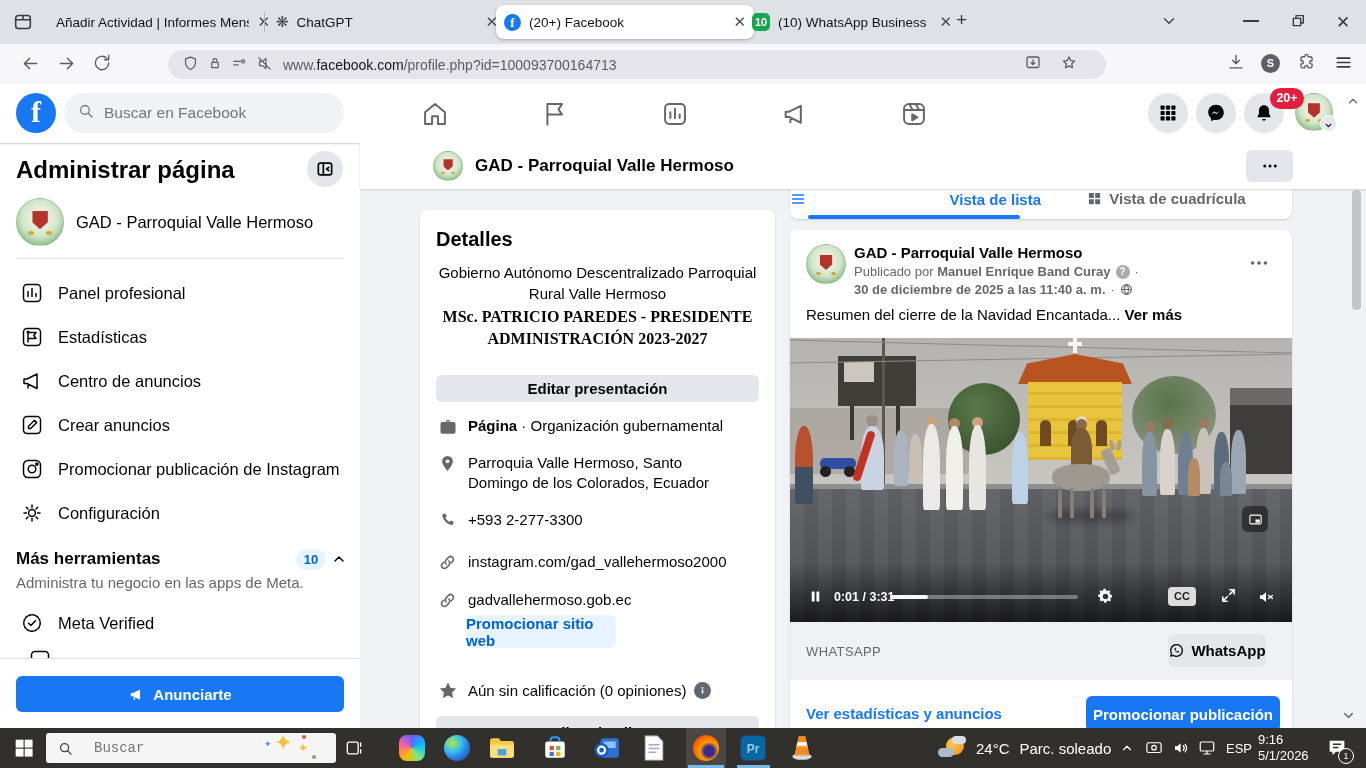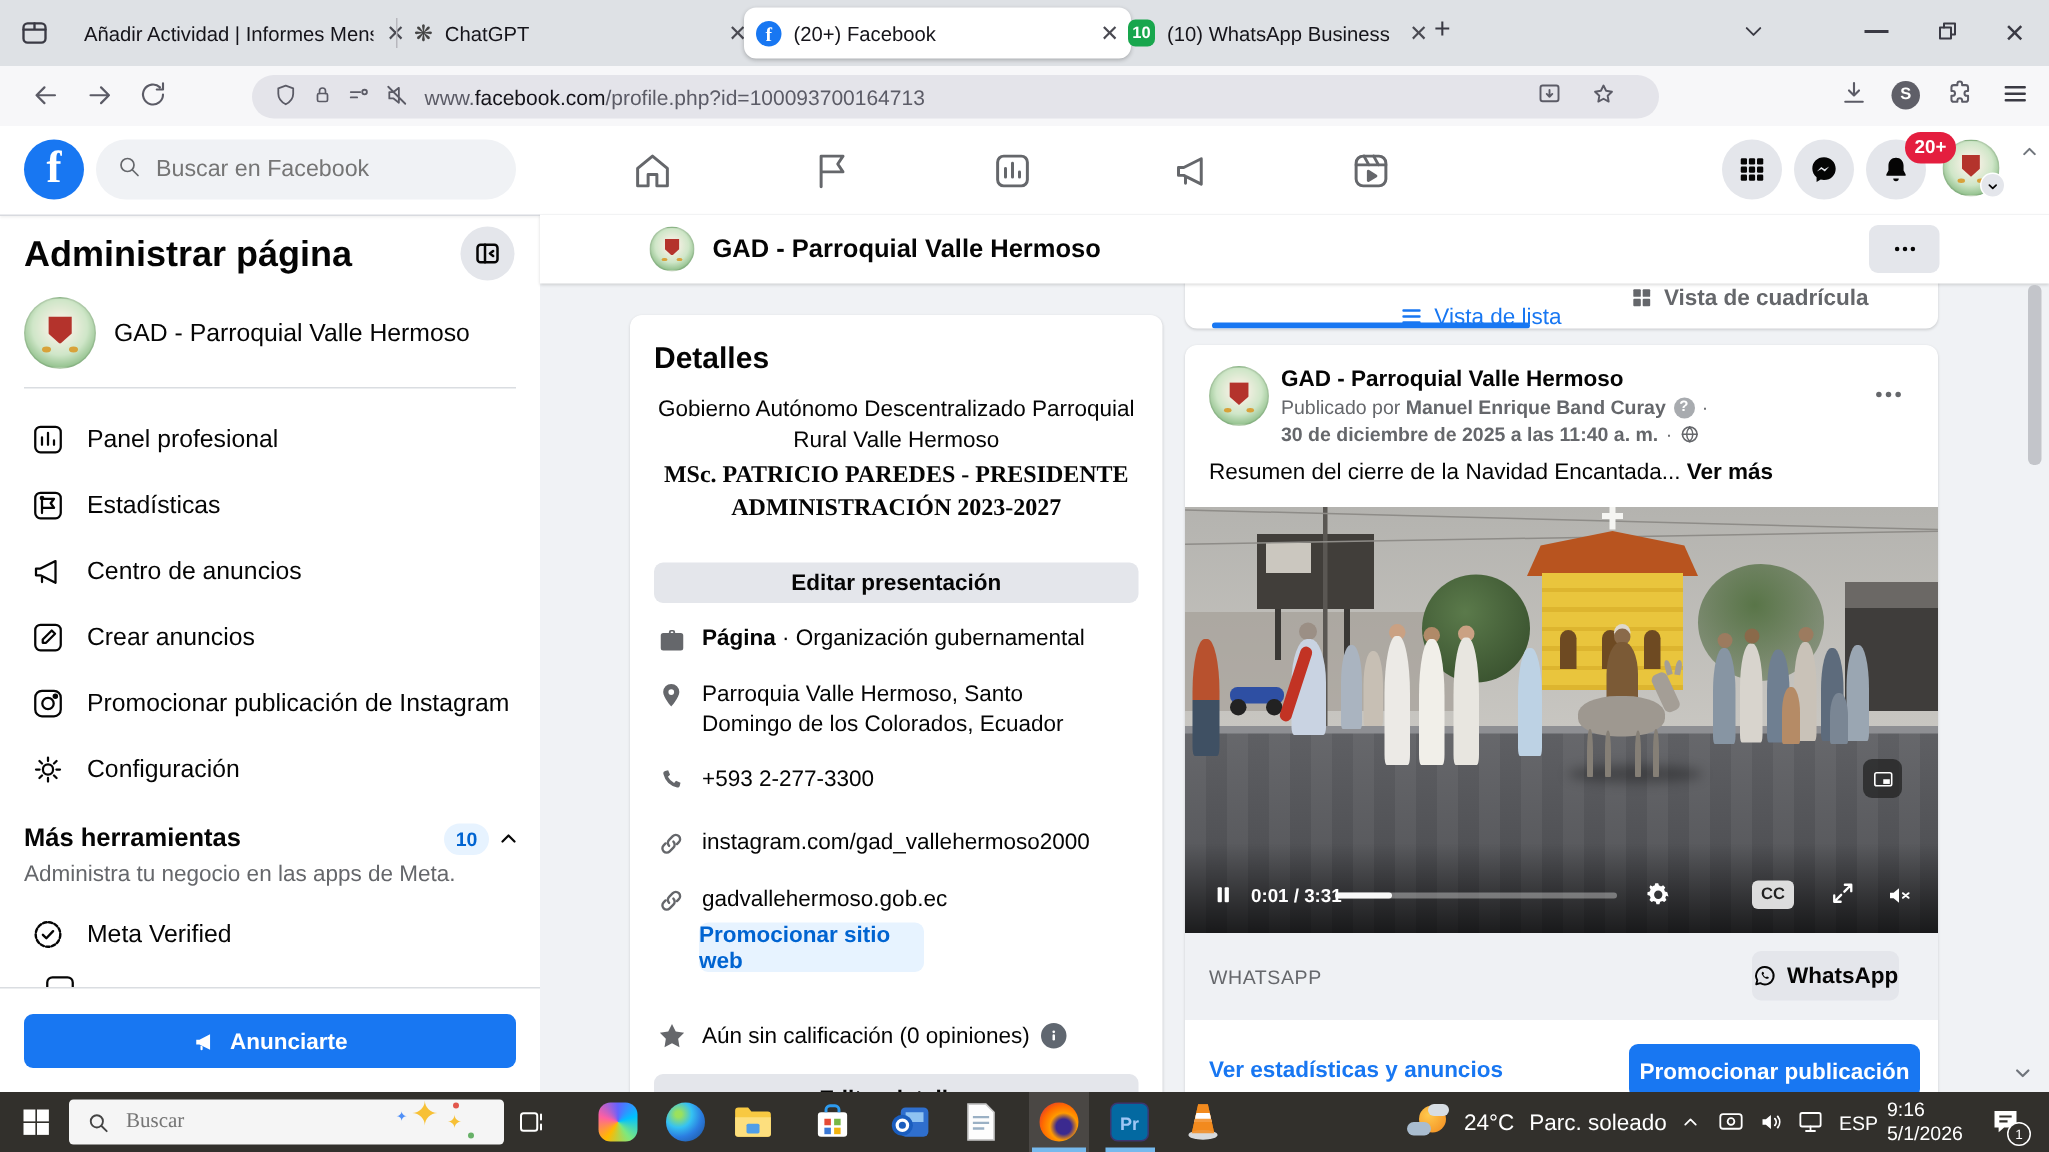--- a/index.html
+++ b/index.html
@@ -315,21 +315,21 @@
     <div class="abs gbtn" style="left:886px;top:7px;width:47px;height:32px">
       <svg class="f" width="18" height="18" viewBox="0 0 24 24">
           <circle cx="5" cy="12" r="2"></circle>
           <circle cx="12" cy="12" r="2"></circle>
           <circle cx="19" cy="12" r="2"></circle>
         </svg>
     </div>
   </div>
 
   <div class="abs card" style="left:790px;top:184px;width:502px;height:35px;overflow:hidden;z-index:1;border-radius:0 0 8px 8px">
-    <div class="abs flex" style="left:0;top:14px;width:251px;height:26px;justify-content:flex-end;color:#1877f2;font-weight:normal;font-size:15px">
+    <div class="abs flex" style="left:0;top:2px;width:251px;height:26px;justify-content:space-between;color:#1877f2;font-weight:bold;font-size:15px">
       <span style="display:flex;margin-right:7px">
           <svg class="s" width="16" height="16" viewBox="0 0 24 24" style="stroke-width:2.4">
             <path d="M4 6h16M4 12h16M4 18h16"></path>
           </svg>
         </span>
       <span>Vista de lista</span>
     </div>
     <div class="abs" style="left:18px;top:31px;width:212px;height:4px;border-radius:2px;background:#1877f2"></div>
     <div class="abs flex" style="left:251px;top:1px;width:251px;height:26px;justify-content:center;color:#65676b;font-weight:bold;font-size:15px">
       <span style="display:flex;margin-right:7px">
@@ -573,21 +573,21 @@
           <rect x="12.8" y="12.8" width="9.5" height="9.5" fill="#fff"></rect>
         </svg>
     </div>
     <div class="abs flex" style="left:46px;top:5px;width:290px;height:30px;background:#f5f5f5;border-radius:3px">
       <span style="margin-left:12px;color:#444;display:flex">
           <svg class="s" width="15" height="15" viewBox="0 0 24 24" style="stroke-width:2">
             <circle cx="10.5" cy="10.5" r="6.5"></circle>
             <path d="M15.5 15.5L21 21"></path>
           </svg>
         </span>
-      <input style="border: none; background: transparent; outline: none; margin-left: 9px; font-size: 14px; color: rgb(34, 34, 34); width: 150px; font-family: Liberation Serif, serif;" placeholder="Buscar">
+      <input style="border: none; background: transparent; outline: none; margin-left: 19px; font-size: 14px; color: rgb(34, 34, 34); width: 150px; font-family: Liberation Mono, monospace;" placeholder="Buscar">
       <span style="position:absolute;left:218px;top:6px;color:#4f8ff7;font-size:9px">✦</span>
       <span style="position:absolute;left:228px;top:-3px;color:#f7c035;font-size:22px">✦</span>
       <span style="position:absolute;left:252px;top:8px;color:#f7c035;font-size:12px">✦</span>
       <span style="position:absolute;left:256px;top:2px;width:4px;height:4px;border-radius:50%;background:#e2574c"></span>
       <span style="position:absolute;left:266px;top:22px;width:4px;height:4px;border-radius:50%;background:#67b168"></span>
     </div>
     <div class="abs" style="left:344px;top:10px;color:#fff">
       <svg class="s" width="20" height="20" viewBox="0 0 24 24" style="stroke-width:1.6">
           <rect x="4" y="5" width="13" height="14" rx="2"></rect>
           <path d="M20 6v4M20 14v4"></path>

